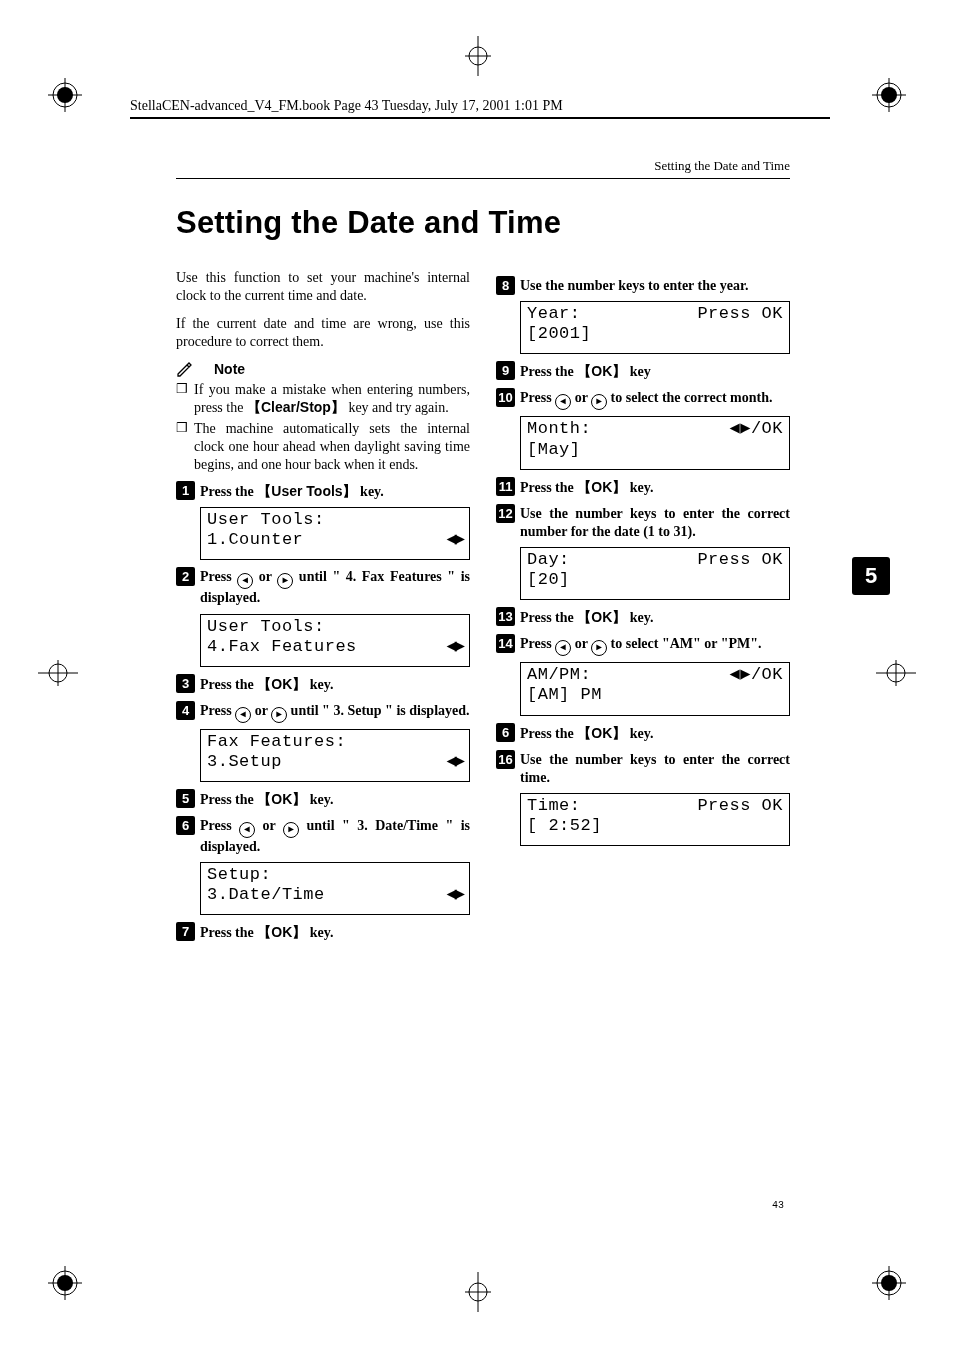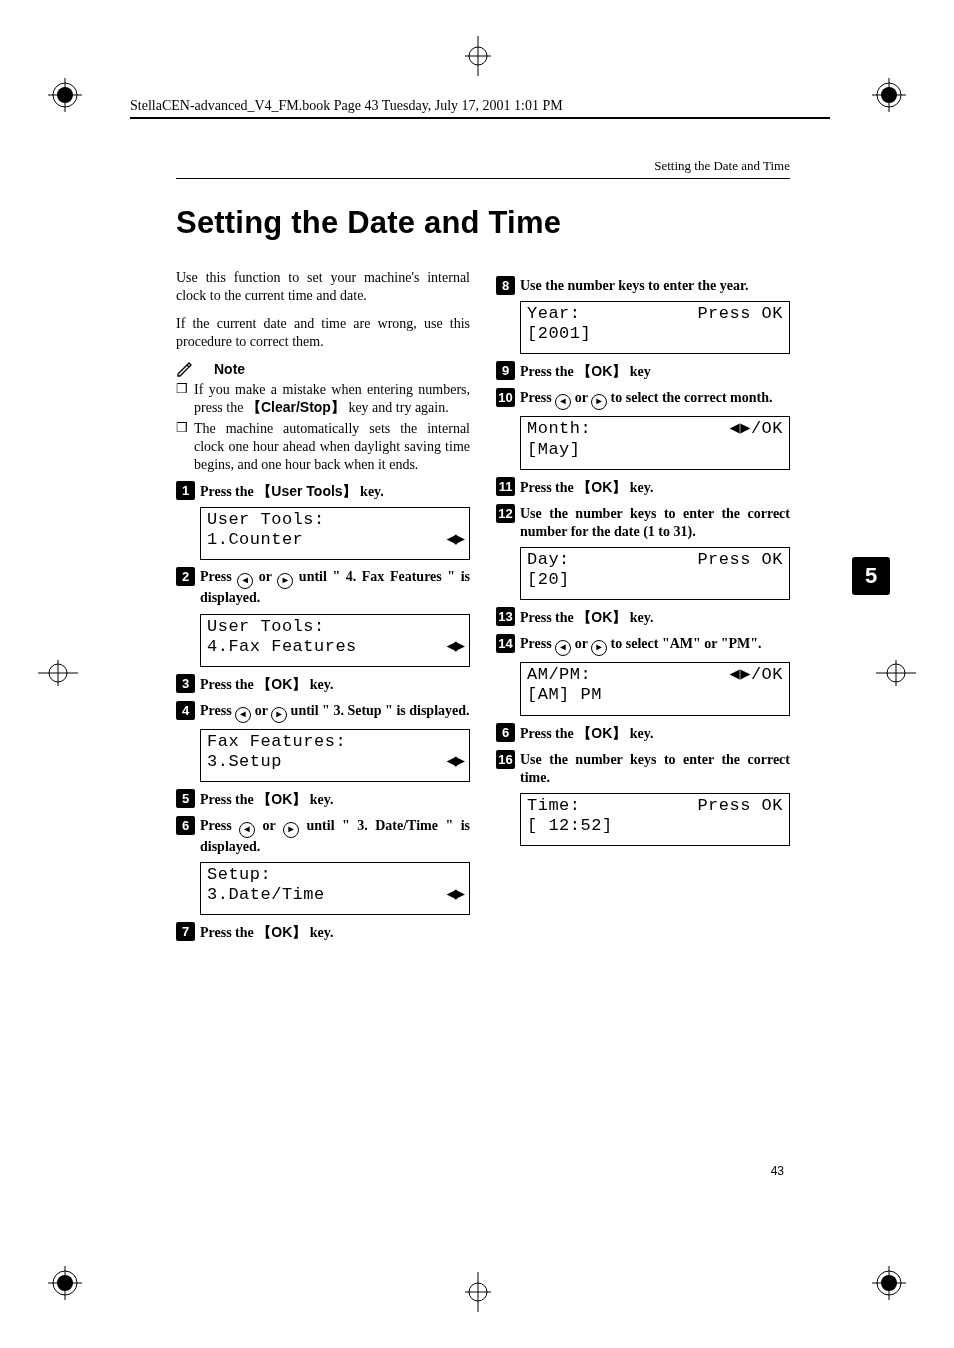--- a/index.html
+++ b/index.html
@@ -160,24 +160,24 @@
     color: #fff;
     font-family: Helvetica, Arial, sans-serif;
     font-weight: bold;
     font-size: 22px;
     text-align: center;
     line-height: 38px;
     border-radius: 3px;
   }
   .page-number {
     position: absolute;
-    top: 1164px;
+    top: 1200px;
     right: 170px;
-    font-size: 12px;
-    font-family: Liberation Sans, sans-serif;
+    font-size: 10px;
+    font-family: Liberation Mono, monospace;
   }
   .circ-arrow {
     display:inline-block;
     width:14px; height:14px;
     border:1.3px solid #000;
     border-radius:50%;
     position:relative;
     vertical-align:-2px;
     font-size:10px;
     line-height:12px;
@@ -376,21 +376,21 @@
             </div>
           </div>
           <div class="step"><span class="step-num">6</span>Press the <span class="brak">【</span><span class="keylabel">OK</span><span class="brak">】</span> key.</div>
           <div class="step"><span class="step-num">16</span>Use the number keys to enter the correct time.</div>
           <div class="lcd">
             <div class="row1">
               <span>Time:</span>
               <span>Press OK</span>
             </div>
             <div class="row2">
-              <span>[ 12:52]</span>
+              <span>[ 2:52]</span>
               <span class="lrarrows"></span>
             </div>
           </div>
         </div>
     </div>
   </div>
 </div>
 
 <div class="chapter-tab">5</div>
 <div class="page-number">43</div>

